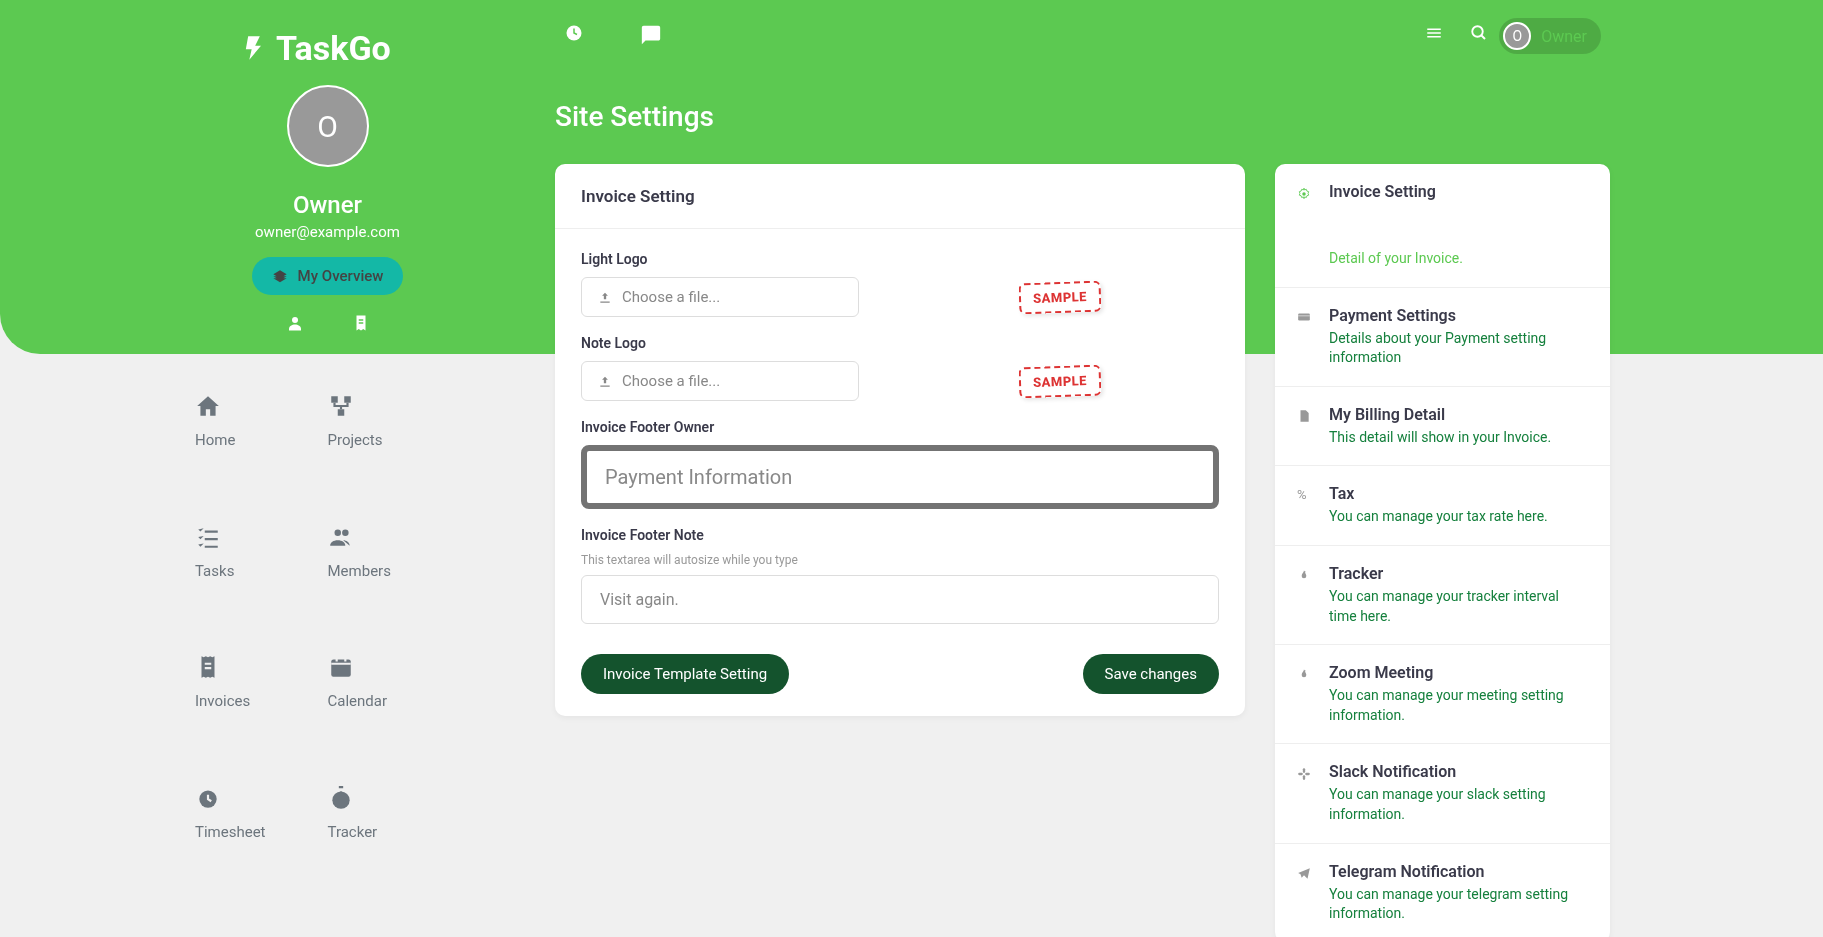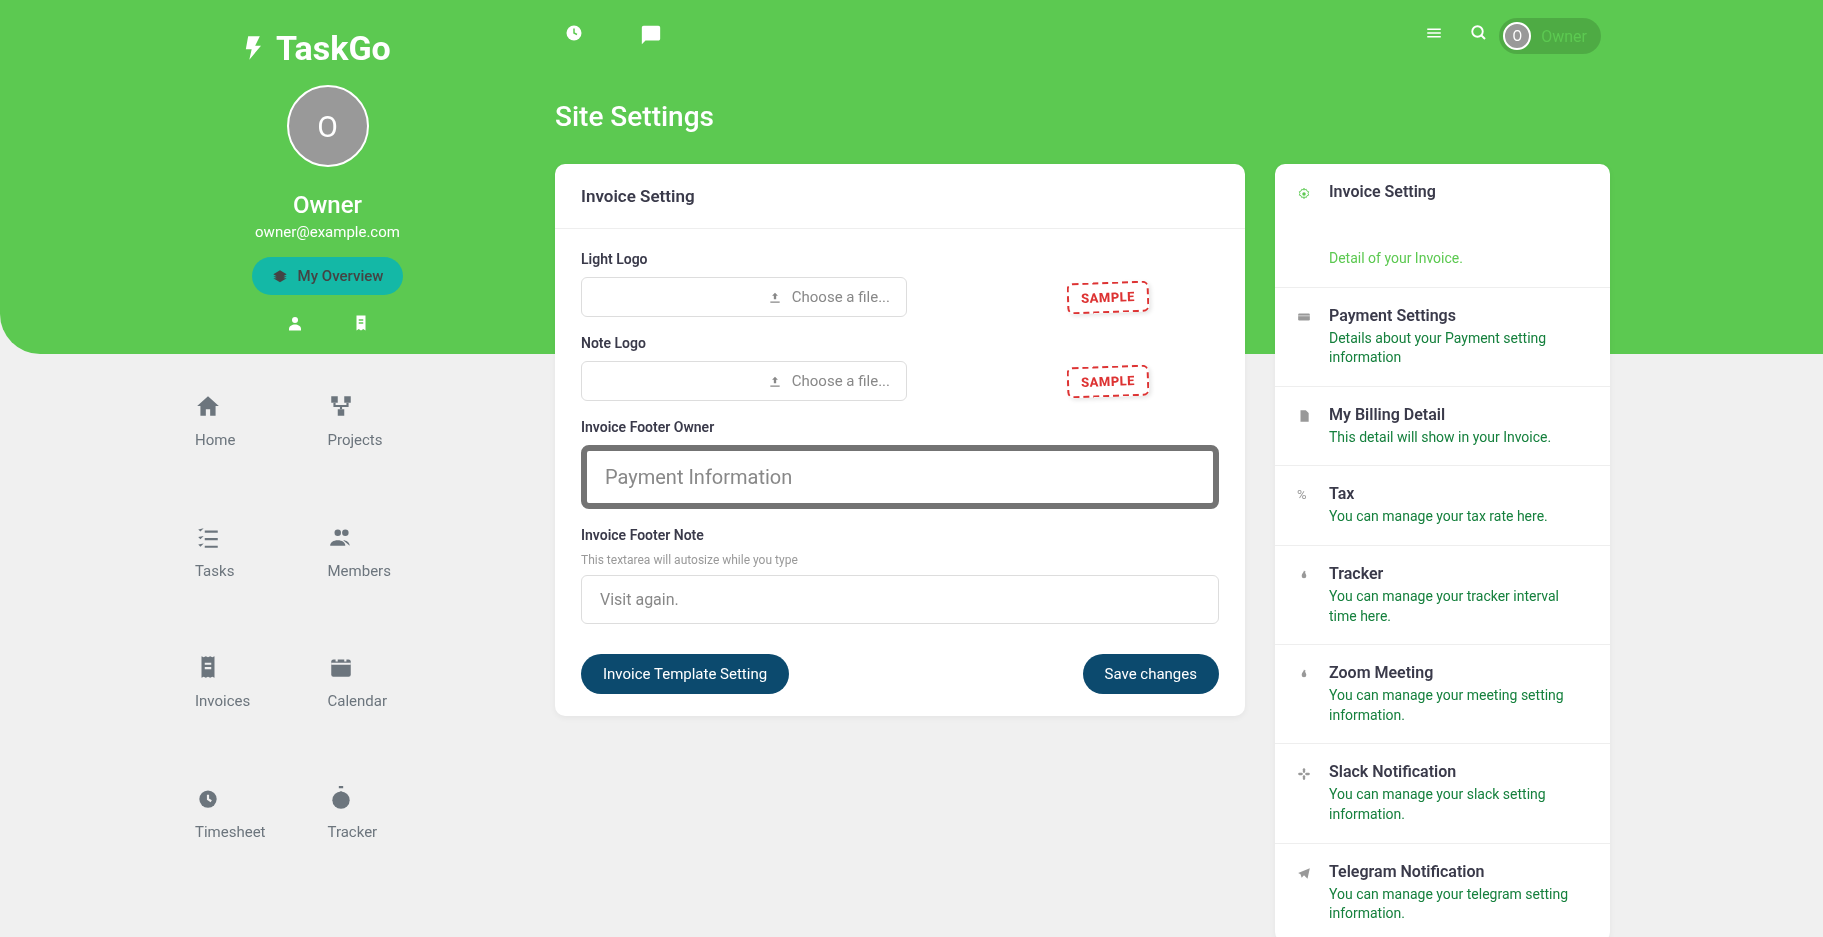--- a/index.html
+++ b/index.html
@@ -52,26 +52,26 @@
 .main-card {
   position: absolute; top: 164px; left: 555px; width: 690px;
   background: #fff; border-radius: 10px; box-shadow: 0 2px 6px rgba(0,0,0,0.05);
   z-index: 5;
 }
 .card-header { padding: 22px 26px; border-bottom: 1px solid #eee; font-size: 17px; font-weight: 600; color: #3a3a4a; }
 .card-body { padding: 22px 26px; }
 .form-label { font-size: 14px; font-weight: 600; color: #3a3a4a; margin-bottom: 10px; display: block; }
 .form-sublabel { font-size: 12px; color: #999; margin-bottom: 8px; }
 .file-row { display: flex; align-items: center; gap: 160px; margin-bottom: 18px; }
-.file-input { border: 1px solid #ddd; border-radius: 6px; padding: 10px 16px; display: flex; align-items: center; gap: 10px; color: #888; font-size: 15px; width: 326px; cursor: pointer; justify-content: flex-end; }
+.file-input { border: 1px solid #ddd; border-radius: 6px; padding: 10px 16px; display: flex; align-items: center; gap: 10px; color: #888; font-size: 15px; width: 278px; cursor: pointer; }
 .sample { border: 2px dashed #d33; border-radius: 6px; padding: 6px 12px; color: #d33; font-weight: 800; font-size: 13px; letter-spacing: 0.5px; transform: rotate(-2deg); box-shadow: 2px 2px 4px rgba(0,0,0,0.1); }
 .text-input { width: 100%; border: 6px solid #737373; border-radius: 8px; padding: 14px 18px; font-size: 20px; color: #888; margin-bottom: 18px; }
 .textarea-input { width: 100%; border: 1px solid #ddd; border-radius: 6px; padding: 14px 18px; font-size: 16px; color: #888; margin-bottom: 26px; resize: none; font-family: inherit; }
 .btn-row { display: flex; justify-content: space-between; }
-.btn-green { background: #0c4a6e; color: #fff; border: none; border-radius: 24px; padding: 11px 22px; font-size: 15px; cursor: pointer; }
+.btn-green { background: #14532d; color: #fff; border: none; border-radius: 24px; padding: 11px 22px; font-size: 15px; cursor: pointer; }
 
 .right-card {
   position: absolute; top: 164px; left: 1275px; width: 335px;
   background: #fff; border-radius: 10px; box-shadow: 0 2px 6px rgba(0,0,0,0.05);
   z-index: 5; overflow: hidden;
 }
 .right-item { padding: 18px 22px; border-bottom: 1px solid #eee; display: flex; gap: 16px; align-items: flex-start; cursor: pointer; }
 .right-item:last-child { border-bottom: none; }
 .right-item .ri-icon { width: 16px; color: #999; font-size: 13px; flex-shrink: 0; margin-top: 3px; }
 .right-item.active .ri-icon { color: #5cc951; }

